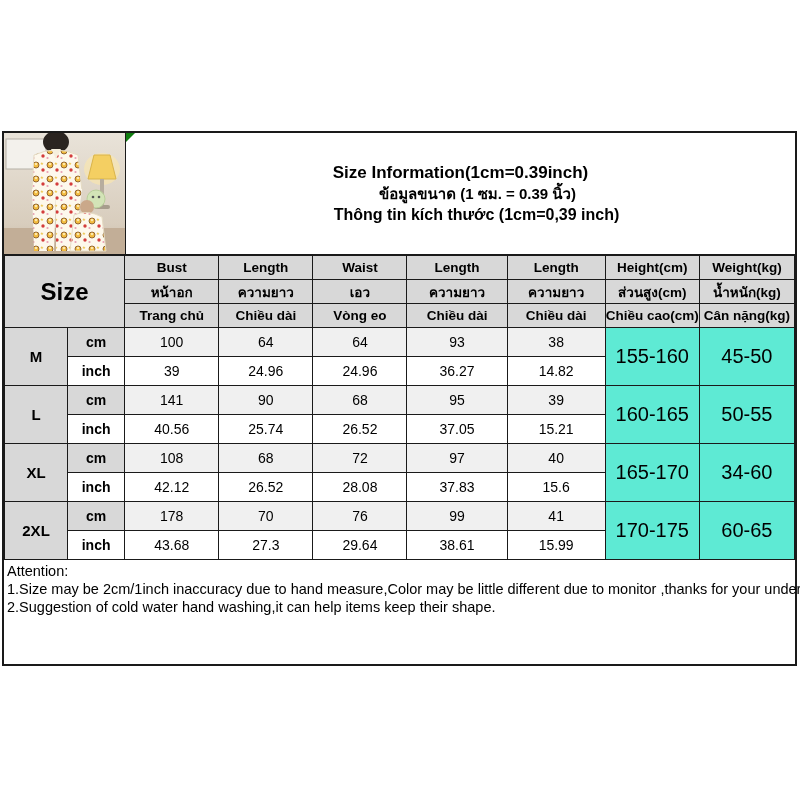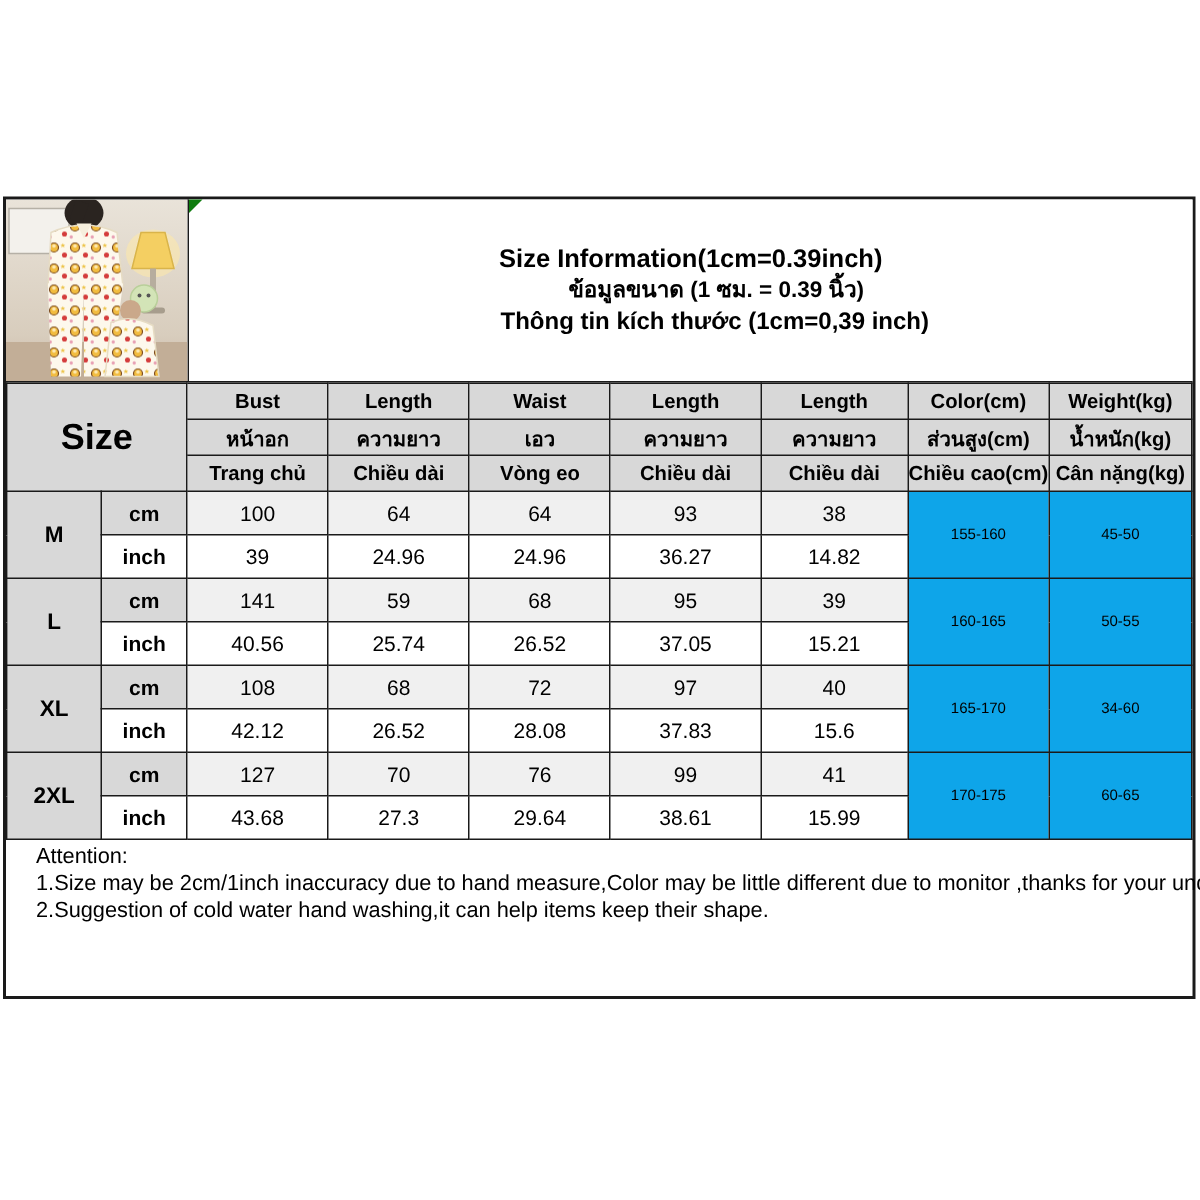--- a/index.html
+++ b/index.html
@@ -21,23 +21,23 @@
   table.size-table{width:100%;border-collapse:collapse;table-layout:fixed;}
   table.size-table th,table.size-table td{border:1px solid #1a1a1a;text-align:center;
         vertical-align:middle;padding:0;overflow:hidden;white-space:nowrap;}
   .h-cell{background:#d8d8d8;font-weight:bold;font-size:13.5px;height:23px;}
   .c-sizehead{background:#d8d8d8;font-weight:bold;font-size:24px;}
   .c-size{background:#d8d8d8;font-weight:bold;font-size:15px;}
   .c-unit{background:#d8d8d8;font-weight:bold;font-size:14px;height:28px;}
   .c-unit-inch{background:#ffffff;}
   .c-cm{background:#f0f0f0;font-size:14px;height:28px;}
   .c-inch{background:#ffffff;font-size:14px;height:28px;}
-  .c-range{background:#0ea5e9;font-size:10px;}
+  .c-range{background:#5eead4;font-size:20px;}
   
-  .attention{padding:2px 4px 0 20px;font-size:14.5px;line-height:18px;text-align:left;}
+  .attention{padding:2px 4px 0 3px;font-size:14.5px;line-height:18px;text-align:left;}
   .attention div{white-space:nowrap;}
 </style>
 </head>
 <body>
 
 <div class="canvas">
   <div class="content-box">
 
     <div class="top-row">
       <div class="photo-cell">
@@ -102,21 +102,21 @@
           <col style="width:95px">
       </colgroup>
       <thead>
         <tr>
           <th class="c-sizehead" rowspan="3" colspan="2">Size</th>
           <th class="h-cell">Bust</th>
           <th class="h-cell">Length</th>
           <th class="h-cell">Waist</th>
           <th class="h-cell">Length</th>
           <th class="h-cell">Length</th>
-          <th class="h-cell">Color(cm)</th>
+          <th class="h-cell">Height(cm)</th>
           <th class="h-cell">Weight(kg)</th>
         </tr>
         <tr>
           <th class="h-cell">หน้าอก</th>
           <th class="h-cell">ความยาว</th>
           <th class="h-cell">เอว</th>
           <th class="h-cell">ความยาว</th>
           <th class="h-cell">ความยาว</th>
           <th class="h-cell">ส่วนสูง(cm)</th>
           <th class="h-cell">น้ำหนัก(kg)</th>
@@ -148,21 +148,21 @@
             <td class="c-inch">39</td>
             <td class="c-inch">24.96</td>
             <td class="c-inch">24.96</td>
             <td class="c-inch">36.27</td>
             <td class="c-inch">14.82</td>
           </tr>
           <tr>
             <td class="c-size" rowspan="2">L</td>
             <td class="c-unit">cm</td>
             <td class="c-cm">141</td>
-            <td class="c-cm">59</td>
+            <td class="c-cm">90</td>
             <td class="c-cm">68</td>
             <td class="c-cm">95</td>
             <td class="c-cm">39</td>
             <td class="c-range" rowspan="2">160-165</td>
             <td class="c-range" rowspan="2">50-55</td>
           </tr>
           <tr>
             <td class="c-unit c-unit-inch">inch</td>
             <td class="c-inch">40.56</td>
             <td class="c-inch">25.74</td>
@@ -185,21 +185,21 @@
             <td class="c-unit c-unit-inch">inch</td>
             <td class="c-inch">42.12</td>
             <td class="c-inch">26.52</td>
             <td class="c-inch">28.08</td>
             <td class="c-inch">37.83</td>
             <td class="c-inch">15.6</td>
           </tr>
           <tr>
             <td class="c-size" rowspan="2">2XL</td>
             <td class="c-unit">cm</td>
-            <td class="c-cm">127</td>
+            <td class="c-cm">178</td>
             <td class="c-cm">70</td>
             <td class="c-cm">76</td>
             <td class="c-cm">99</td>
             <td class="c-cm">41</td>
             <td class="c-range" rowspan="2">170-175</td>
             <td class="c-range" rowspan="2">60-65</td>
           </tr>
           <tr>
             <td class="c-unit c-unit-inch">inch</td>
             <td class="c-inch">43.68</td>

